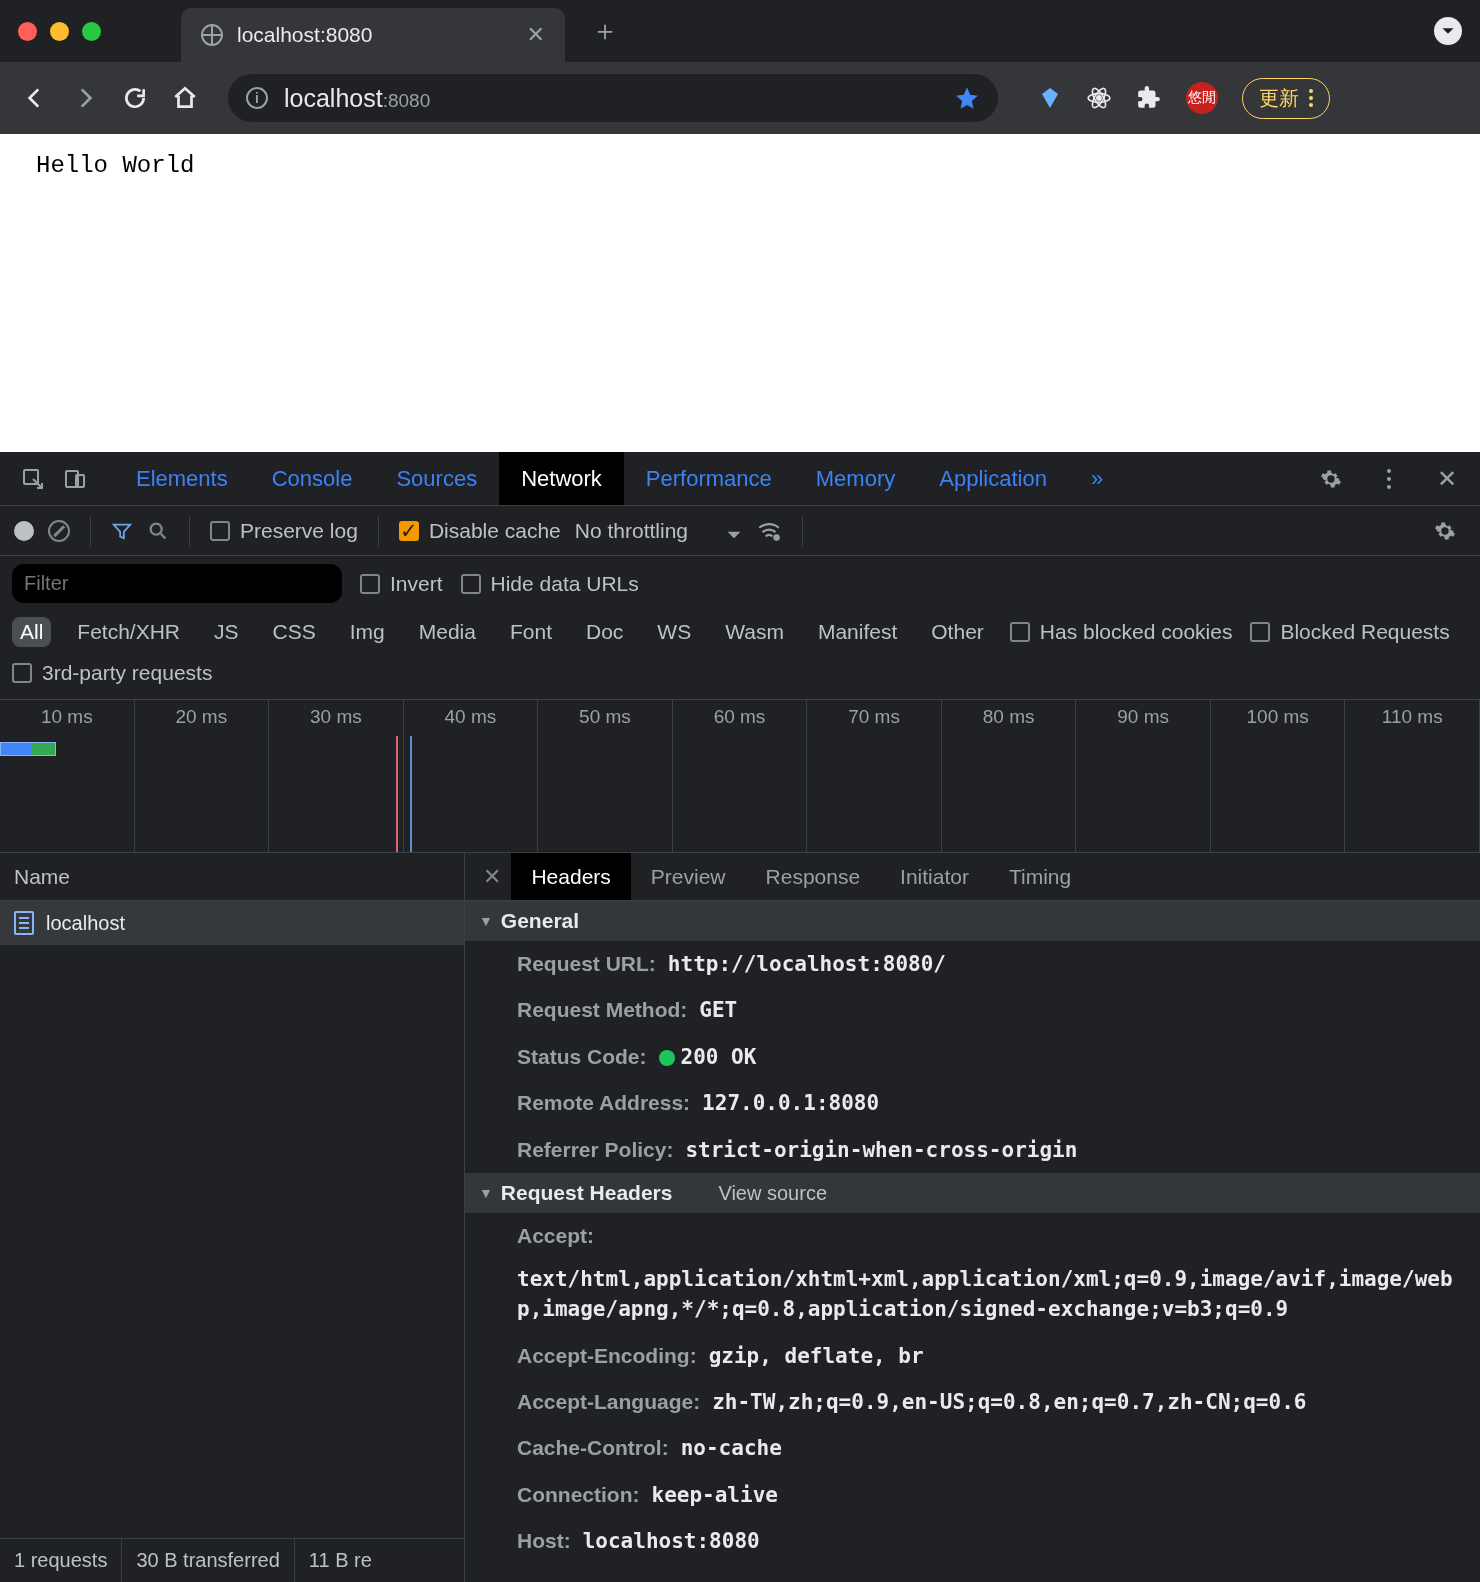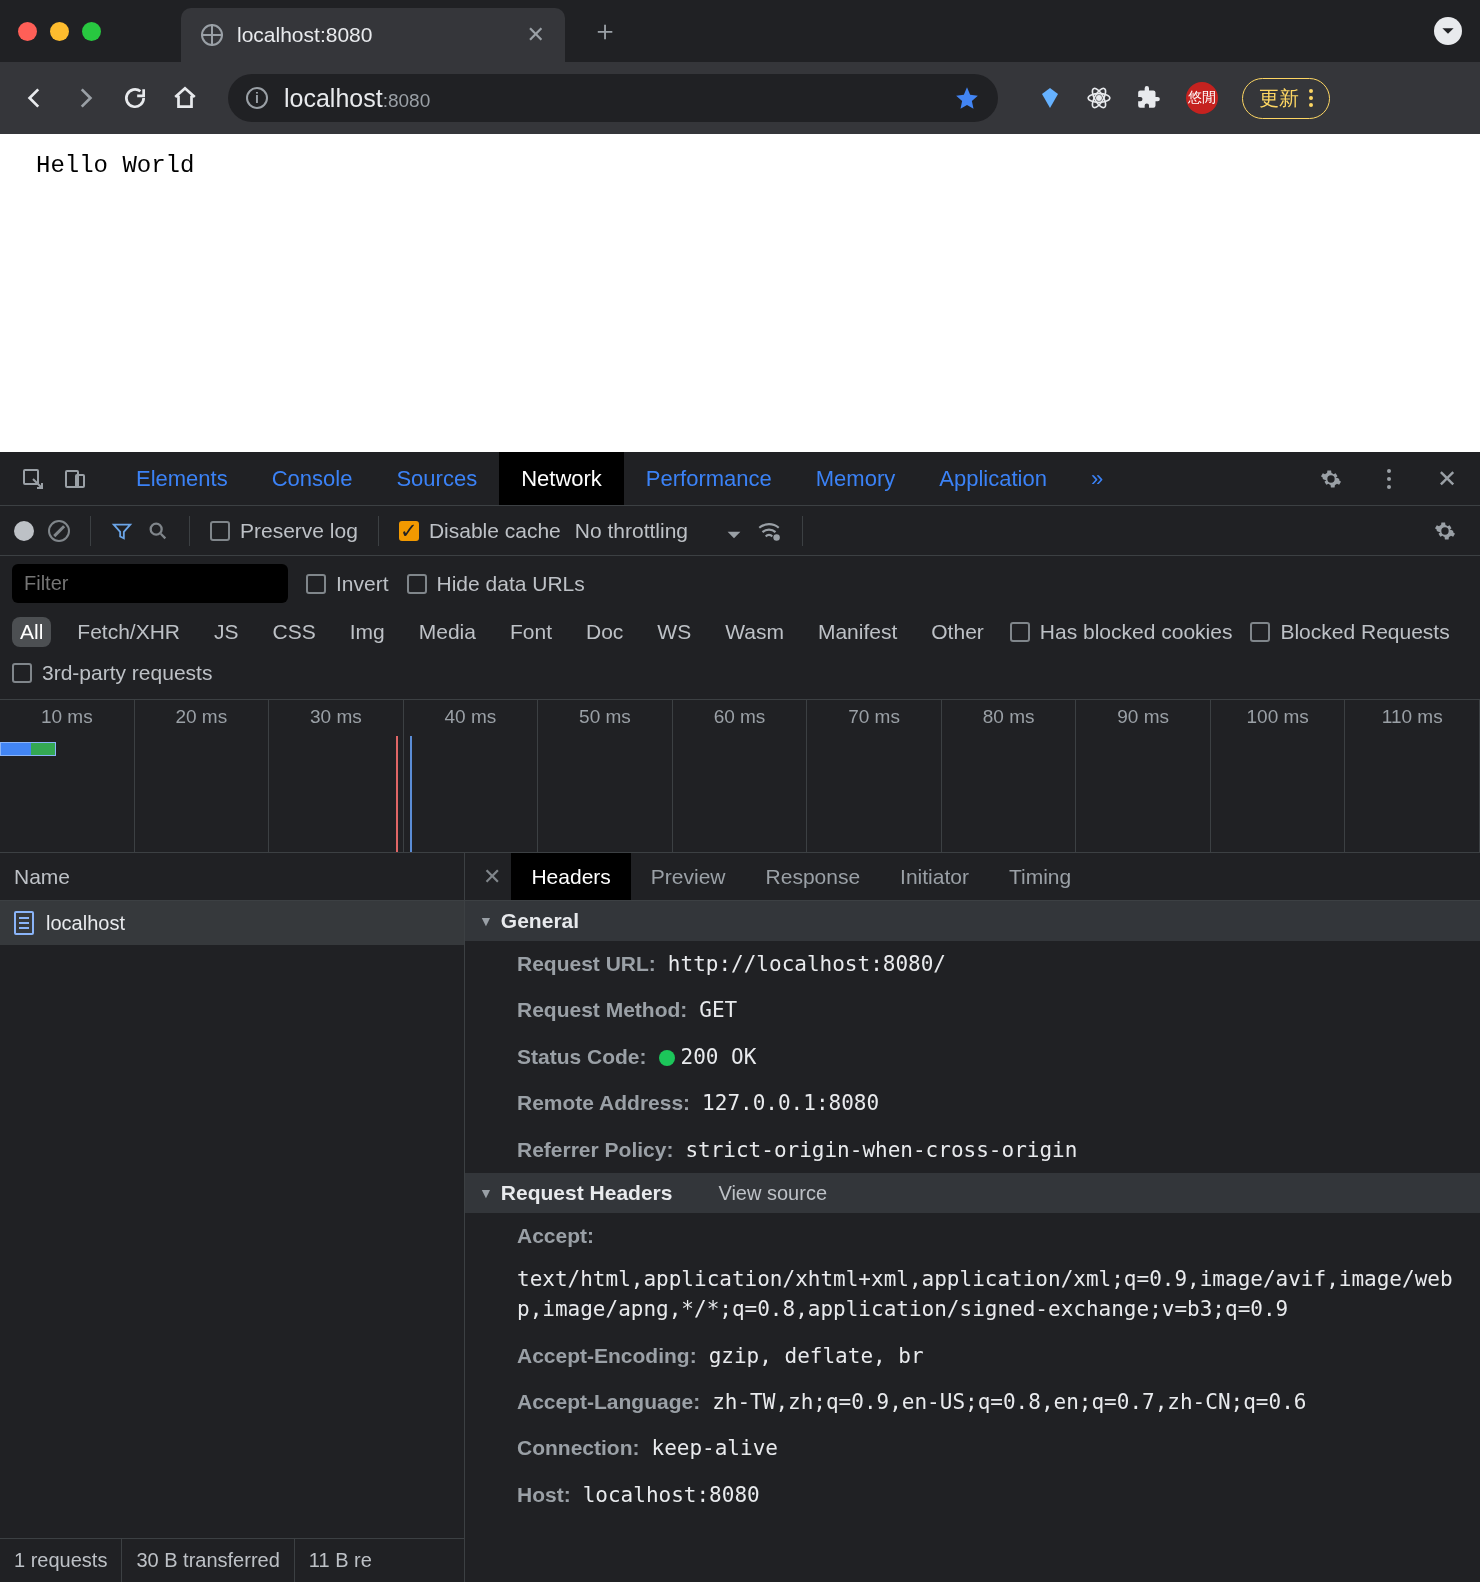--- a/index.html
+++ b/index.html
@@ -53,21 +53,21 @@
 .noentry{width:22px;height:22px;border:2.5px solid #80868b;border-radius:50%;position:relative;}
 .noentry::after{content:"";position:absolute;left:2px;right:2px;top:50%;height:2.5px;background:#80868b;transform:translateY(-50%) rotate(-45deg);}
 .vline{width:1px;height:30px;background:#3c4043;margin:0 6px;}
 .funnel,.mag{color:#80868b;}
 .chk{display:flex;align-items:center;gap:10px;font-size:21px;color:#bdc1c6;}
 .chk .box{width:20px;height:20px;border:2px solid #80868b;border-radius:3px;}
 .chk .box.on{background:#f29900;border-color:#f29900;display:flex;align-items:center;justify-content:center;color:#202124;}
 .throttle{display:flex;align-items:flex-end;gap:18px;font-size:21px;color:#bdc1c6;}
 
 .filterbar{padding:8px 12px 6px;display:flex;align-items:center;gap:18px;flex-wrap:wrap;}
-.filter-input{background:#000;border:none;color:#bdc1c6;padding:8px 12px;font-size:20px;width:276px;border-radius:6px;}
+.filter-input{background:#000;border:none;color:#bdc1c6;padding:8px 12px;font-size:20px;width:330px;border-radius:12px;}
 .filter-types{display:flex;align-items:center;gap:18px;flex-wrap:wrap;padding:8px 12px 10px;font-size:21px;}
 .ftype{color:#bdc1c6;cursor:pointer;padding:3px 8px;}
 .ftype.active{background:#4c4f52;color:#fff;border-radius:8px;}
 .thirdparty{padding:4px 12px 14px;}
 
 
 .timeline{height:154px;border-top:1px solid #3c4043;border-bottom:1px solid #3c4043;position:relative;overflow:hidden;}
 .tl-ticks{display:flex;height:36px;}
 .tl-tick{flex:1;position:relative;font-size:19px;color:#9aa0a6;text-align:center;border-right:1px solid #3c4043;padding-top:6px;}
 .tl-body{position:relative;height:118px;}
@@ -91,21 +91,21 @@
 .detail{flex:1;display:flex;flex-direction:column;overflow:hidden;}
 .detail-tabs{height:48px;display:flex;align-items:center;border-bottom:1px solid #3c4043;padding:0 8px;gap:0;}
 .detail-close{color:#80868b;font-size:22px;padding:0 10px;cursor:pointer;}
 .dtab{padding:4px 20px;height:100%;display:flex;align-items:center;font-size:21px;color:#9aa0a6;cursor:pointer;}
 .dtab.active{background:#000;color:#fff;}
 .section-hdr{background:#33363a;padding:8px 14px;font-size:21px;color:#e8eaed;font-weight:bold;display:flex;align-items:center;gap:8px;}
 .section-hdr .tri{color:#9aa0a6;font-size:14px;}
 .section-hdr .vs{font-weight:normal;color:#bdc1c6;margin-left:38px;font-size:20px;}
 .kv{padding:8px 14px 8px 52px;font-size:21px;line-height:1.45;display:flex;gap:12px;flex-wrap:wrap;}
 .kv .k{color:#9aa0a6;font-weight:600;}
-.kv .v{color:#e8eaed;font-family:Menlo,Consolas,monospace;word-break:break-all;}
+.kv .v{color:#e8eaed;font-family:Menlo,Consolas,monospace;word-break:break-all;font-weight:bold;}
 .status-dot{display:inline-block;width:16px;height:16px;border-radius:50%;background:#1cc65a;vertical-align:middle;margin-right:6px;}
 
 svg{display:block;}
 </style>
 </head>
 <body>
 
 <div class="browser-top">
   <div class="tabstrip">
     <div class="traffic">
@@ -424,20 +424,24 @@
         </div>
       <div class="kv">
           <span class="k">Accept-Encoding:</span>
           <span class="v">gzip, deflate, br</span>
         </div>
       <div class="kv">
           <span class="k">Accept-Language:</span>
           <span class="v">zh-TW,zh;q=0.9,en-US;q=0.8,en;q=0.7,zh-CN;q=0.6</span>
         </div>
       <div class="kv">
+          <span class="k">Cache-Control:</span>
+          <span class="v">no-cache</span>
+        </div>
+      <div class="kv">
           <span class="k">Connection:</span>
           <span class="v">keep-alive</span>
         </div>
       <div class="kv">
           <span class="k">Host:</span>
           <span class="v">localhost:8080</span>
         </div>
     </div>
   </div>
 </div>

